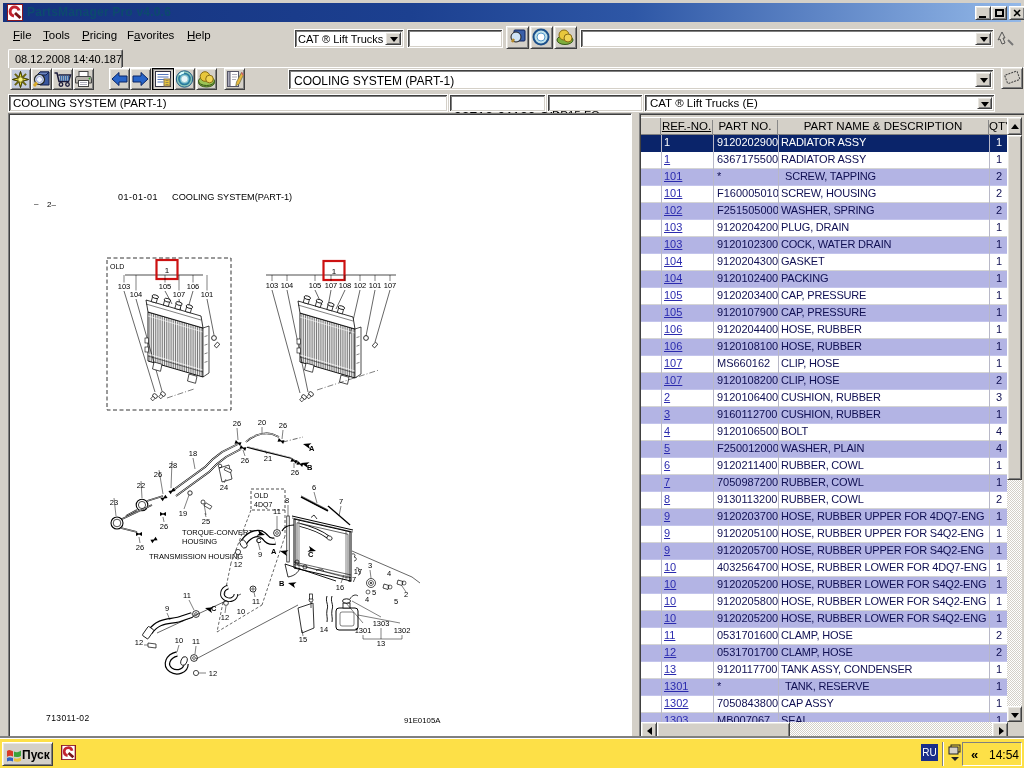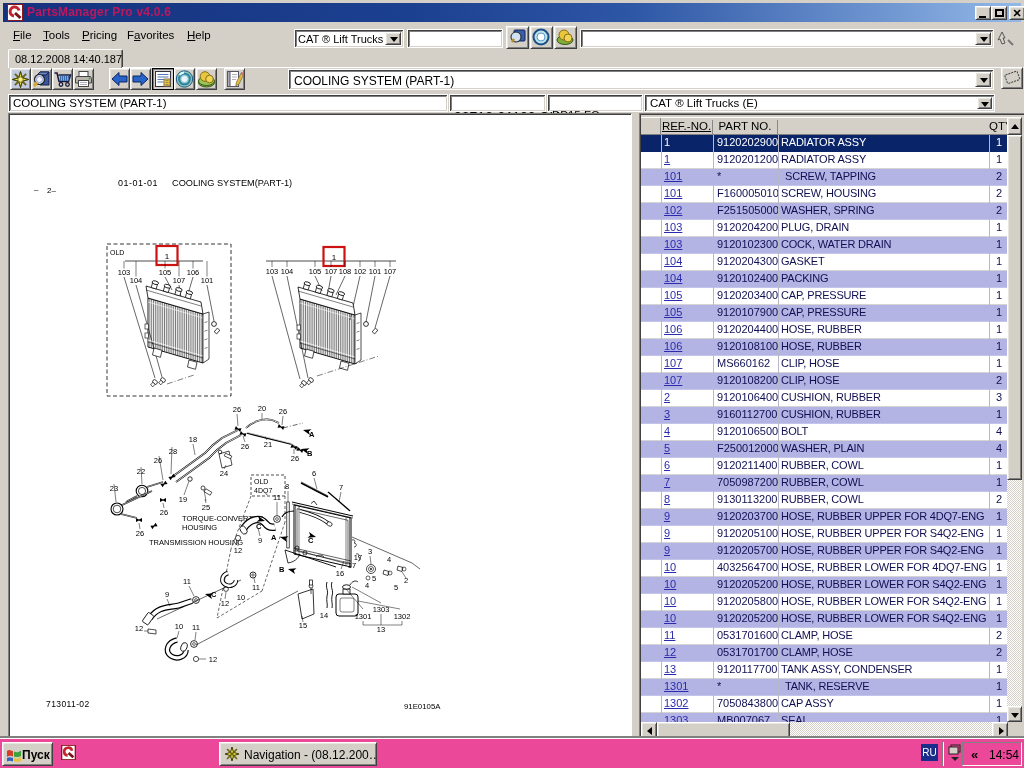--- a/index.html
+++ b/index.html
@@ -26,21 +26,21 @@
   linear-gradient(45deg,#d4d0c8 25%,transparent 25%,transparent 75%,#d4d0c8 75%),
   linear-gradient(45deg,#d4d0c8 25%,transparent 25%,transparent 75%,#d4d0c8 75%);
   background-size:2px 2px; background-position:0 0,1px 1px; }
 </style>
 </head>
 <body>
 
 <div class="abs" style="left:0;top:0;width:1024px;height:3px;background:#d4d0c8;"></div>
 <div class="abs" style="left:3px;top:3px;width:1018px;height:19px;background:linear-gradient(to right,#15327e 0%,#1c4090 40%,#2e57a6 62%,#93b8e8 100%);"></div>
 <div class="abs" id="applogo" style="left:7px;top:4px;width:16px;height:17px;"></div>
-<div class="abs" style="left:27px;top:5px;color:#be185d;font-size:12px;font-weight:bold;letter-spacing:0.2px;">PartsManager Pro v4.0.6</div>
+<div class="abs" style="left:27px;top:5px;color:#0c4a6e;font-size:12px;font-weight:bold;letter-spacing:0.2px;">PartsManager Pro v4.0.6</div>
 
 <div class="abs btn" style="left:975px;top:6px;width:16px;height:14px;">
     <div class="abs" style="left:3px;top:9px;width:7px;height:2px;background:#000;"></div>
   </div>
 <div class="abs btn" style="left:991px;top:6px;width:16px;height:14px;">
     <div class="abs" style="left:3px;top:2px;width:9px;height:8px;border:2px solid #000;border-top-width:2px;"></div>
   </div>
 <div class="abs btn" style="left:1009px;top:6px;width:16px;height:14px;font-size:11px;font-weight:bold;text-align:center;line-height:12px;">✕</div>
 
 <div class="abs" style="left:13px;top:29px;font-size:11.5px;color:#000;"><u>F</u>ile</div>
@@ -171,21 +171,21 @@
   </div>
 <div class="abs white-box" style="left:644px;top:94px;width:351px;height:18px;">
   <div class="abs" style="left:5px;top:2px;font-size:11.5px;">CAT ® Lift Trucks (E)</div>
   <div class="combo-arrow" style="right:2px;top:2px;width:15px;height:12px;">
       <div class="varrow" style="left:3px;top:4px;"></div>
     </div>
 </div>
 
 <div class="abs" style="left:8px;top:113px;width:624px;height:624px;background:#fff;border:1px solid;border-color:#808080 #fff #fff #808080;box-shadow:inset 1px 1px 0 #404040;">
 </div>
-<div id="diagram" class="abs" style="left:10px;top:112px;"><svg width="620" height="620" viewBox="10 115 620 620" font-family="Liberation Sans, sans-serif" fill="#000">
+<div id="diagram" class="abs" style="left:10px;top:126px;"><svg width="620" height="620" viewBox="10 115 620 620" font-family="Liberation Sans, sans-serif" fill="#000">
       <text x="118" y="189" font-size="9" letter-spacing="0.5" text-anchor="start">01-01-01</text>
 <text x="172" y="189" font-size="9.2" text-anchor="start">COOLING SYSTEM(PART-1)</text>
 <text x="34" y="195" font-size="8" text-anchor="start">–</text>
 <text x="47" y="196" font-size="8" text-anchor="start">2–</text>
 <rect x="107" y="247" width="124" height="152" stroke="#000" stroke-width="0.8" fill="none" stroke-dasharray="4 2.5"></rect>
 <text x="110" y="258" font-size="7" text-anchor="start">OLD</text>
 <line x1="125" y1="264" x2="203" y2="264" stroke="#000" stroke-width="0.7"></line>
 <rect x="156.5" y="249" width="21" height="19" stroke="#cc1111" stroke-width="2.2" fill="none"></rect>
 <text x="167" y="262" font-size="8" text-anchor="middle">1</text>
 <text x="124" y="278" font-size="7.5" text-anchor="middle">103</text>
@@ -648,33 +648,34 @@
 <text x="46" y="710" font-size="8.5" letter-spacing="0.4" text-anchor="start">713011-02</text>
 <text x="404" y="712" font-size="7.8" text-anchor="start">91E0105A</text>
     </svg></div>
 
 <div id="tablepanel" class="abs" style="left:639px;top:113px;width:385px;height:624px;background:#d4d0c8;box-shadow:inset 1px 1px 0 #808080, inset 2px 2px 0 #404040;">
 
   <div class="abs" style="left:2px;top:4px;width:366px;height:18px;background:#d4d0c8;border-top:1px solid #fff;border-bottom:1px solid #808080;font-size:11.5px;color:#000;white-space:nowrap;">
     <div class="abs" style="left:0;top:0;width:20px;height:17px;border-right:1px solid #888;"></div>
     <div class="abs" style="left:20px;top:2px;width:52px;text-align:center;border-right:1px solid #888;height:15px;text-decoration:underline;">REF.-NO.</div>
     <div class="abs" style="left:72px;top:2px;width:65px;text-align:center;border-right:1px solid #888;height:15px;">PART NO.</div>
+    <div class="abs" style="left:137px;top:2px;width:211px;text-align:center;border-right:1px solid #888;height:15px;">PART NAME &amp; DESCRIPTION</div>
     <div class="abs" style="left:348px;top:2px;width:20px;overflow:hidden;height:15px;">QTY</div>
   </div>
 
   <div class="abs" style="left:2px;top:22px;width:366px;height:587px;overflow:hidden;background:#fff;">
     <div class="trow s">
         <span class="rf">1</span>
         <span class="pn">9120202900</span>
         <span class="ds">RADIATOR ASSY</span>
         <span class="qt">1</span>
       </div>
     <div class="trow w">
         <span class="rf">1</span>
-        <span class="pn">9120201200</span>
+        <span class="pn">6367175500</span>
         <span class="ds">RADIATOR ASSY</span>
         <span class="qt">1</span>
       </div>
     <div class="trow l">
         <span class="rf">101</span>
         <span class="pn">*</span>
         <span class="ds i4">SCREW, TAPPING</span>
         <span class="qt">2</span>
       </div>
     <div class="trow w">
@@ -889,42 +890,33 @@
   <div class="abs btn" style="left:2px;top:609px;width:16px;height:16px;">
       <div class="abs" style="left:5px;top:4px;width:0;height:0;border-top:4px solid transparent;border-bottom:4px solid transparent;border-right:5px solid #000;"></div>
     </div>
   <div class="abs btn" style="left:18px;top:609px;width:133px;height:16px;"></div>
   <div class="abs btn" style="left:353px;top:609px;width:16px;height:16px;">
       <div class="abs" style="left:6px;top:4px;width:0;height:0;border-top:4px solid transparent;border-bottom:4px solid transparent;border-left:5px solid #000;"></div>
     </div>
   <div class="abs" style="left:369px;top:609px;width:14px;height:16px;background:#d4d0c8;"></div>
 </div>
 
-<div id="taskbar" class="abs" style="left:0;top:738px;width:1024px;height:30px;background:#ec4899;border-top:1px solid #fff;box-shadow:0 -2px 0 #808080;">
+<div id="taskbar" class="abs" style="left:0;top:738px;width:1024px;height:30px;background:#fde047;border-top:1px solid #fff;box-shadow:0 -2px 0 #808080;">
 
   <div class="abs btn" style="left:2px;top:3px;width:51px;height:24px;">
     <svg class="abs" style="left:3px;top:4px;" width="16" height="15" viewBox="0 0 16 15">
       <path d="M1 4 Q3 2.5 5 3.5 L7 4.3 L7 9.5 Q5 8.5 3 9 Q2 9.2 1 10 Z" fill="#d83b28"></path>
       <path d="M8 4.6 Q10 5.5 12 5 Q13.4 4.7 15 3.6 L15 9 Q13 10.3 11 9.9 L8 9.8 Z" fill="#3ba33b"></path>
       <path d="M1 11 Q3 10 5 10.5 L7 11 L7 14.5 Q4.5 13.5 2.5 14 L1 14.6 Z" fill="#2f62c4"></path>
       <path d="M8 11.3 Q10 12 12 11.6 Q13.5 11.3 15 10.3 L15 13.8 Q13 15 11 14.7 L8 14.3 Z" fill="#e8c03a"></path>
     </svg>
     <span class="abs" style="left:19px;top:5px;font-size:12px;font-weight:bold;">Пуск</span>
   </div>
 
 
-  <div class="abs btn" style="left:219px;top:3px;width:158px;height:24px;overflow:hidden;">
-    <svg class="abs" style="left:4px;top:3px;" width="16" height="16">
-        <g stroke="#403c00" stroke-width="1" fill="#e8e23c">
-          <path d="M8 1 L9.6 6.4 L15 8 L9.6 9.6 L8 15 L6.4 9.6 L1 8 L6.4 6.4 Z"></path>
-          <path d="M3 3 L13 13 M13 3 L3 13" stroke="#6a6410" stroke-width="1.6" fill="none"></path>
-        </g>
-      </svg>
-    <span class="abs" style="left:24px;top:5px;font-size:12px;white-space:nowrap;">Navigation - (08.12.200…</span>
-  </div>
 
   <div class="abs" style="left:921px;top:5px;width:17px;height:17px;background:#1a2d8a;color:#fff;font-size:10px;text-align:center;line-height:17px;">RU</div>
   <div class="abs" style="left:942px;top:3px;width:1px;height:24px;background:#808080;"></div>
   <div class="abs" style="left:943px;top:3px;width:1px;height:24px;background:#fff;"></div>
   <svg class="abs" style="left:948px;top:5px;" width="13" height="18">
       <rect x="3" y="1" width="9" height="7" fill="none" stroke="#222"></rect>
       <rect x="1" y="3" width="9" height="7" fill="#d4d0c8" stroke="#222"></rect>
       <path d="M3 13 L11 13 L7 17 Z" fill="#222"></path>
     </svg>
   <div class="abs sunken" style="left:962px;top:3px;width:60px;height:24px;">

